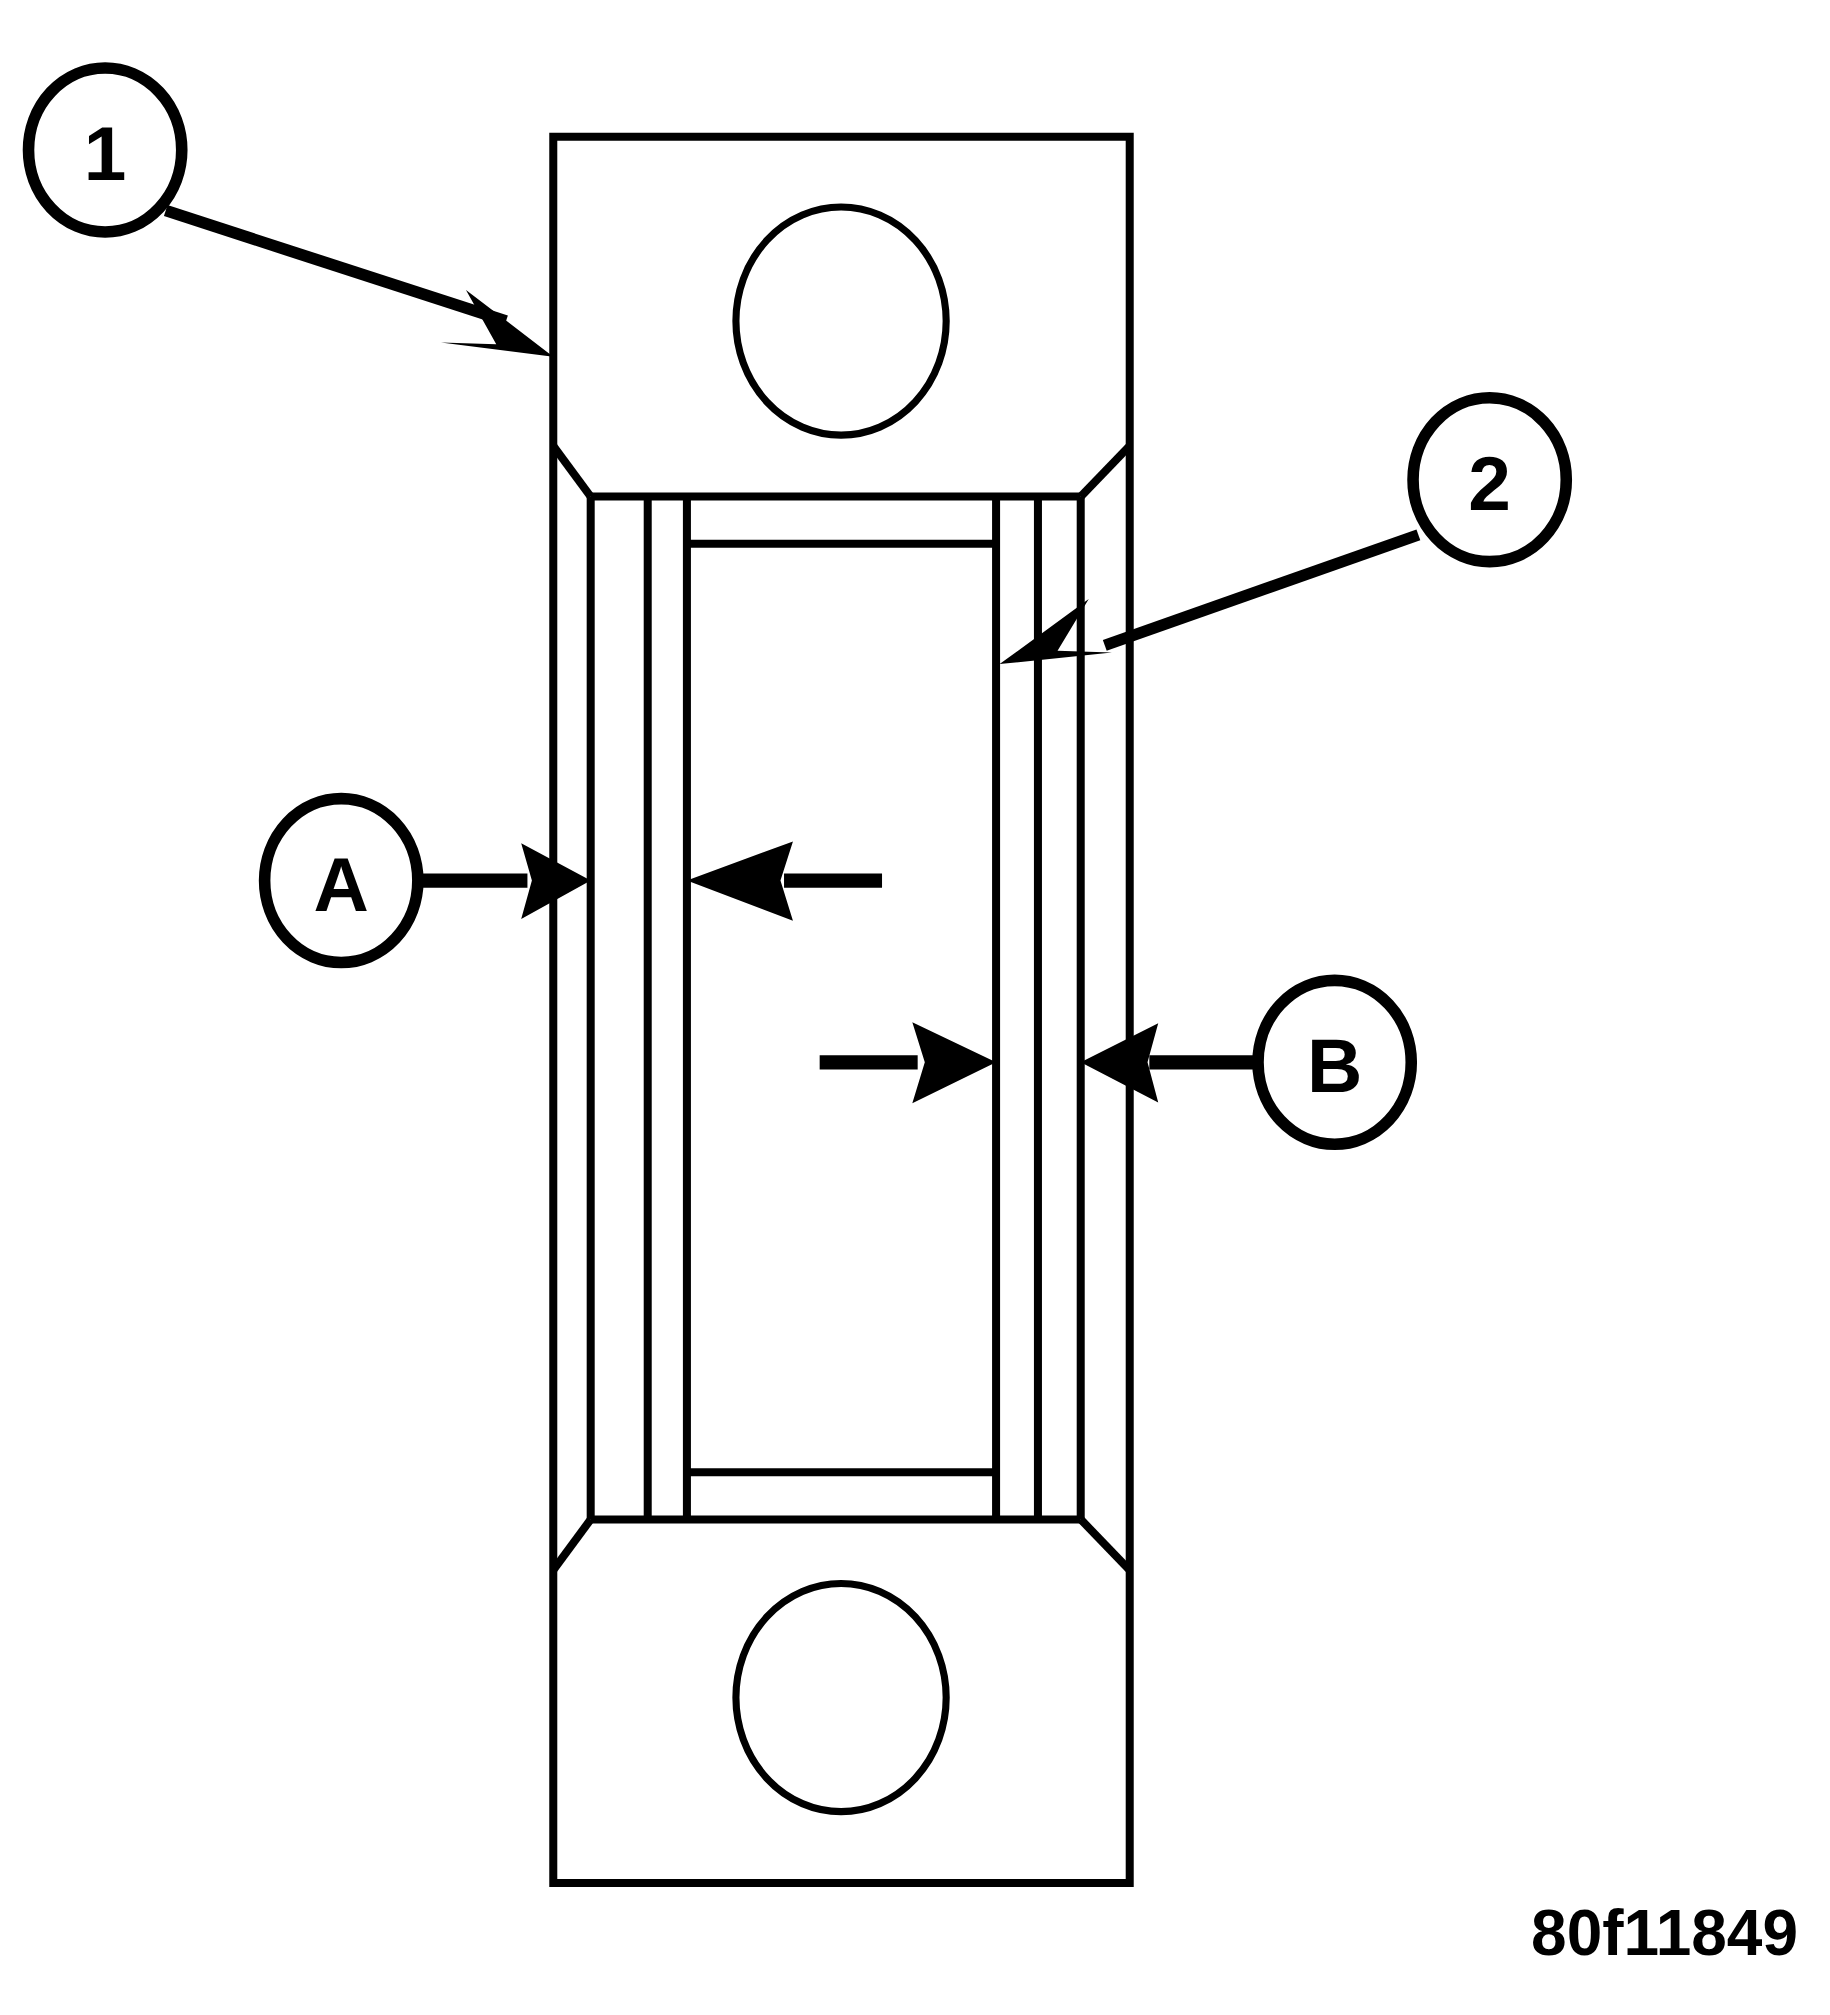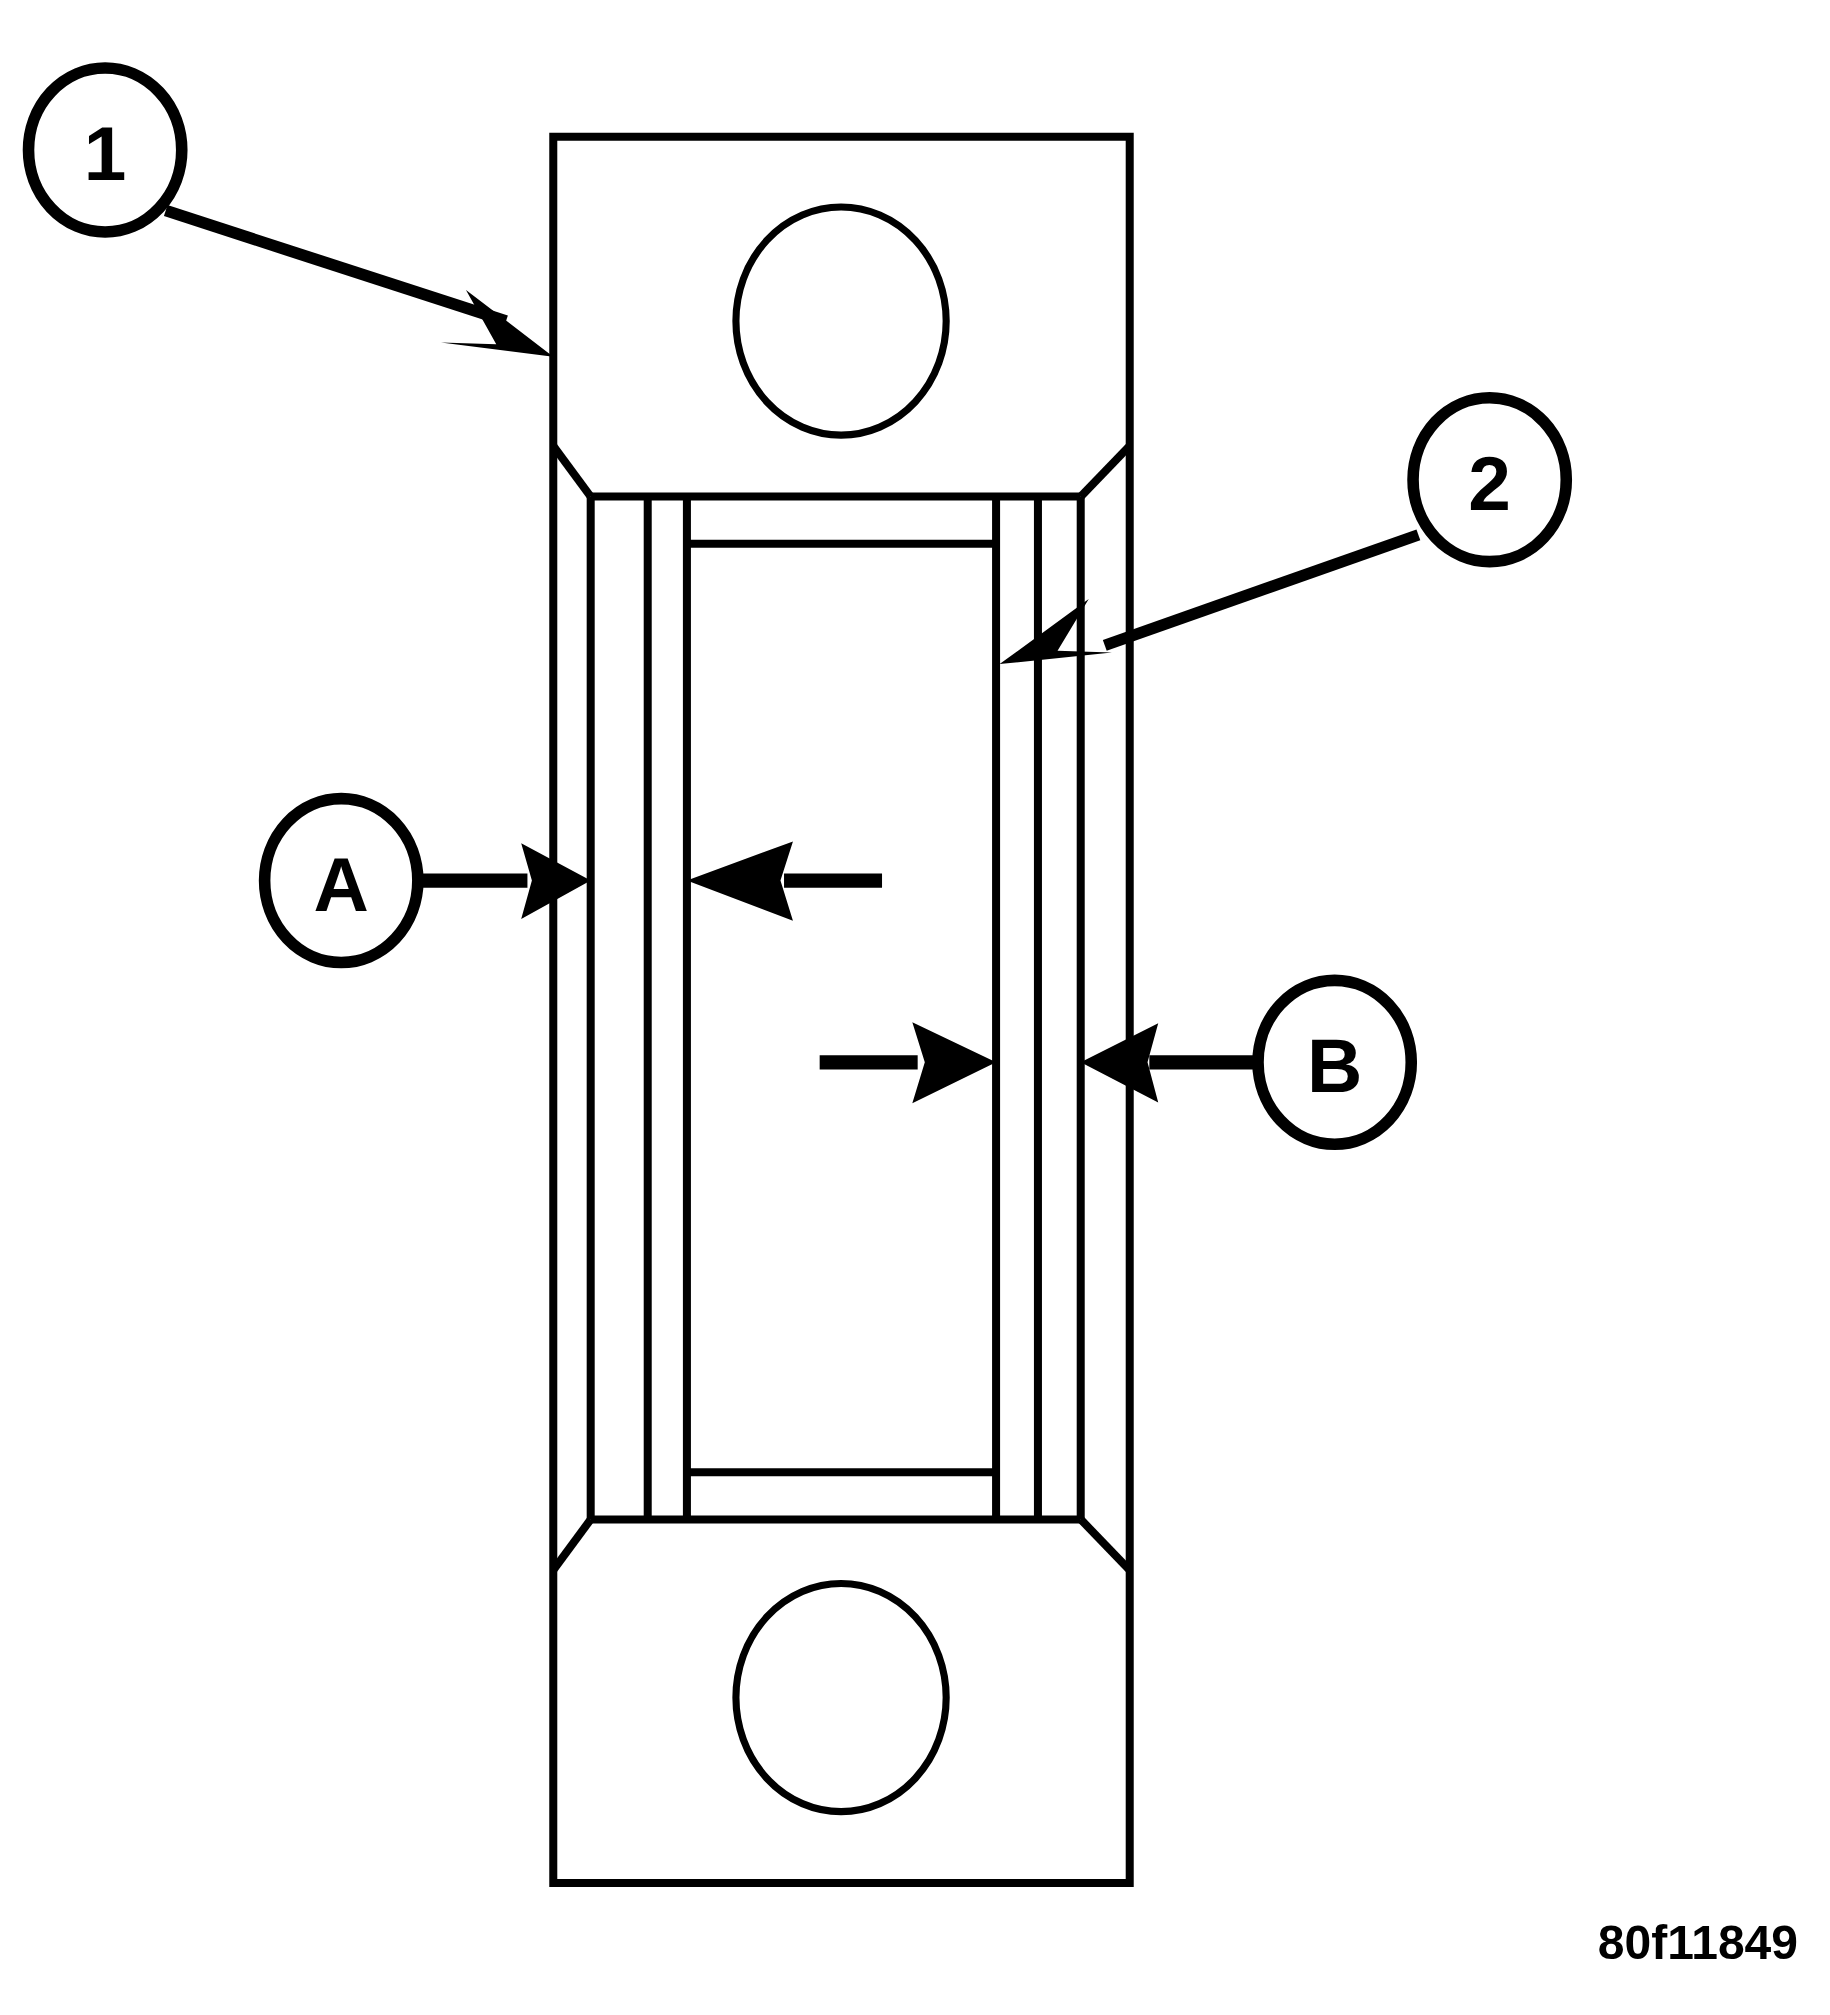--- a/index.html
+++ b/index.html
@@ -64,21 +64,21 @@
     font-weight: bold;
     fill: #000000;
     text-anchor: middle;
     dominant-baseline: central;
   }
   #figure-id-label {
     position: absolute;
     right: 32px;
     bottom: 46px;
     font-family: "Liberation Sans", sans-serif;
-    font-size: 48px;
+    font-size: 64px;
     font-weight: bold;
     color: #000000;
     white-space: nowrap;
     letter-spacing: 0px;
   }
 </style>
 </head>
 <body>
 
 <div id="figure-root">

